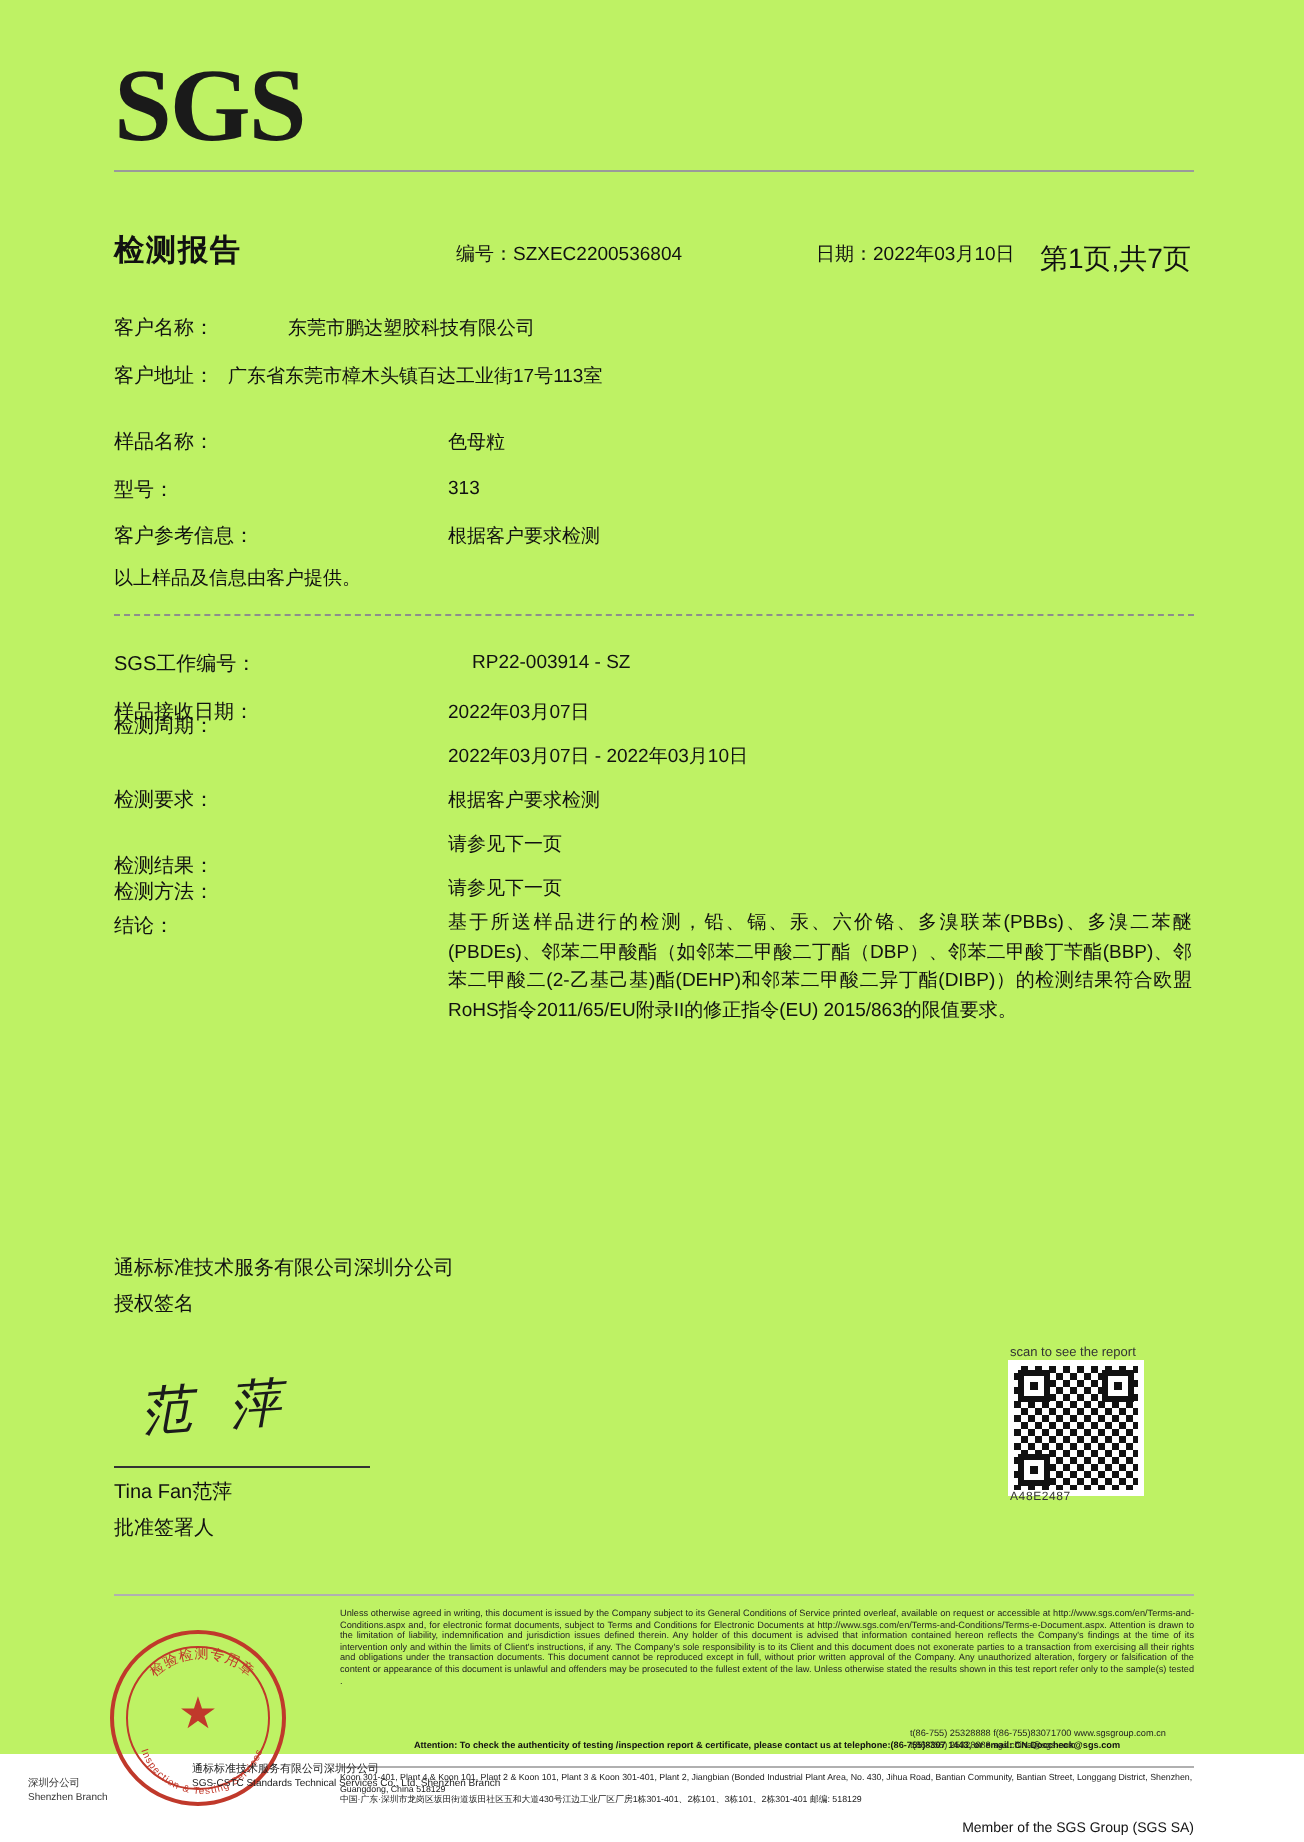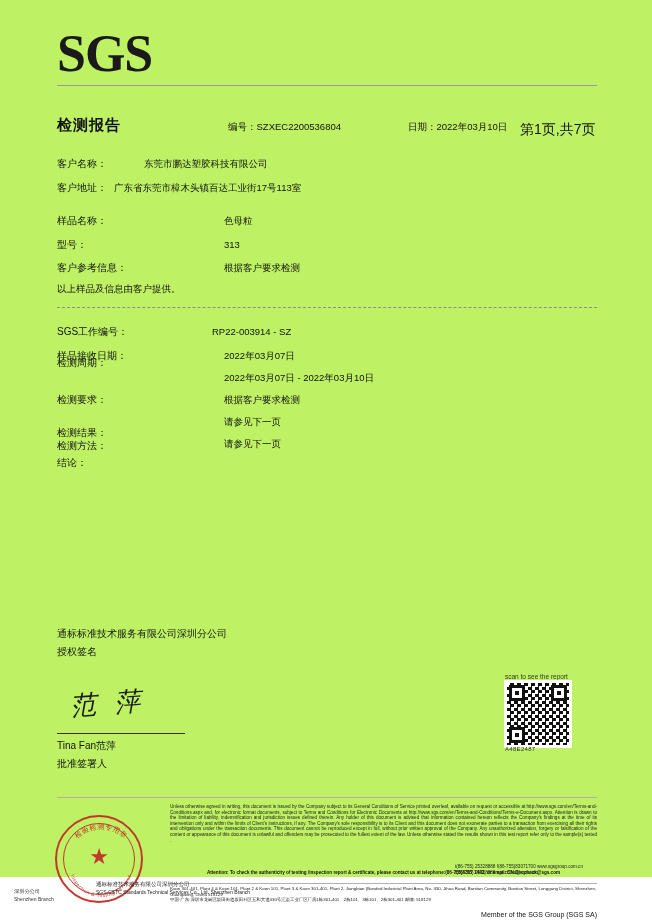--- a/index.html
+++ b/index.html
@@ -383,38 +383,39 @@
     <div class="field-value" style="left:224px; top:239px;">313</div>
 
     <div class="field-label" style="left:57px; top:261px;">客户参考信息：</div>
     <div class="field-value" style="left:224px; top:262px;">根据客户要求检测</div>
 
     <div class="note" style="top:283px;">以上样品及信息由客户提供。</div>
 
     <div class="divider" style="top:307px;"></div>
 
     <div class="field-label" style="left:57px; top:325px;">SGS工作编号：</div>
-    <div class="field-value" style="left:212px; top:326px;">RP22-003914 - SZ</div>
+    <div class="field-value" style="left:236px; top:326px;">RP22-003914 - SZ</div>
 
     <div class="field-label" style="left:57px; top:349px;">样品接收日期：</div>
     <div class="field-value" style="left:224px; top:350px;">2022年03月07日</div>
 
     <div class="field-label" style="left:57px; top:356px;">检测周期：</div>
     <div class="field-value" style="left:224px; top:372px;">2022年03月07日 - 2022年03月10日</div>
 
     <div class="field-label" style="left:57px; top:393px;text-align:center;">检测要求：</div>
     <div class="field-value" style="left:224px; top:394px;">根据客户要求检测</div>
 
     <div class="field-label" style="left:57px; top:395px;margin-top:44px;">检测方法：</div>
     <div class="field-value" style="left:224px; top:416px;">请参见下一页</div>
 
     <div class="field-label" style="left:57px; top:426px;">检测结果：</div>
     <div class="field-value" style="left:224px; top:438px;">请参见下一页</div>
 
     <div class="field-label" style="left:57px; top:456px;">结论：</div>
+    <div class="concl-text">基于所送样品进行的检测，铅、镉、汞、六价铬、多溴联苯(PBBs)、多溴二苯醚(PBDEs)、邻苯二甲酸酯（如邻苯二甲酸二丁酯（DBP）、邻苯二甲酸丁苄酯(BBP)、邻苯二甲酸二(2-乙基己基)酯(DEHP)和邻苯二甲酸二异丁酯(DIBP)）的检测结果符合欧盟RoHS指令2011/65/EU附录II的修正指令(EU) 2015/863的限值要求。</div>
 
     <div class="sig-company">通标标准技术服务有限公司深圳分公司</div>
     <div class="sig-auth">授权签名</div>
     <div class="sig-script">范 萍</div>
     <div class="sig-line"></div>
     <div class="sig-name">Tina Fan范萍</div>
     <div class="sig-role">批准签署人</div>
 
     <div class="qr-caption">scan to see the report</div>
     <div class="qr-box">

